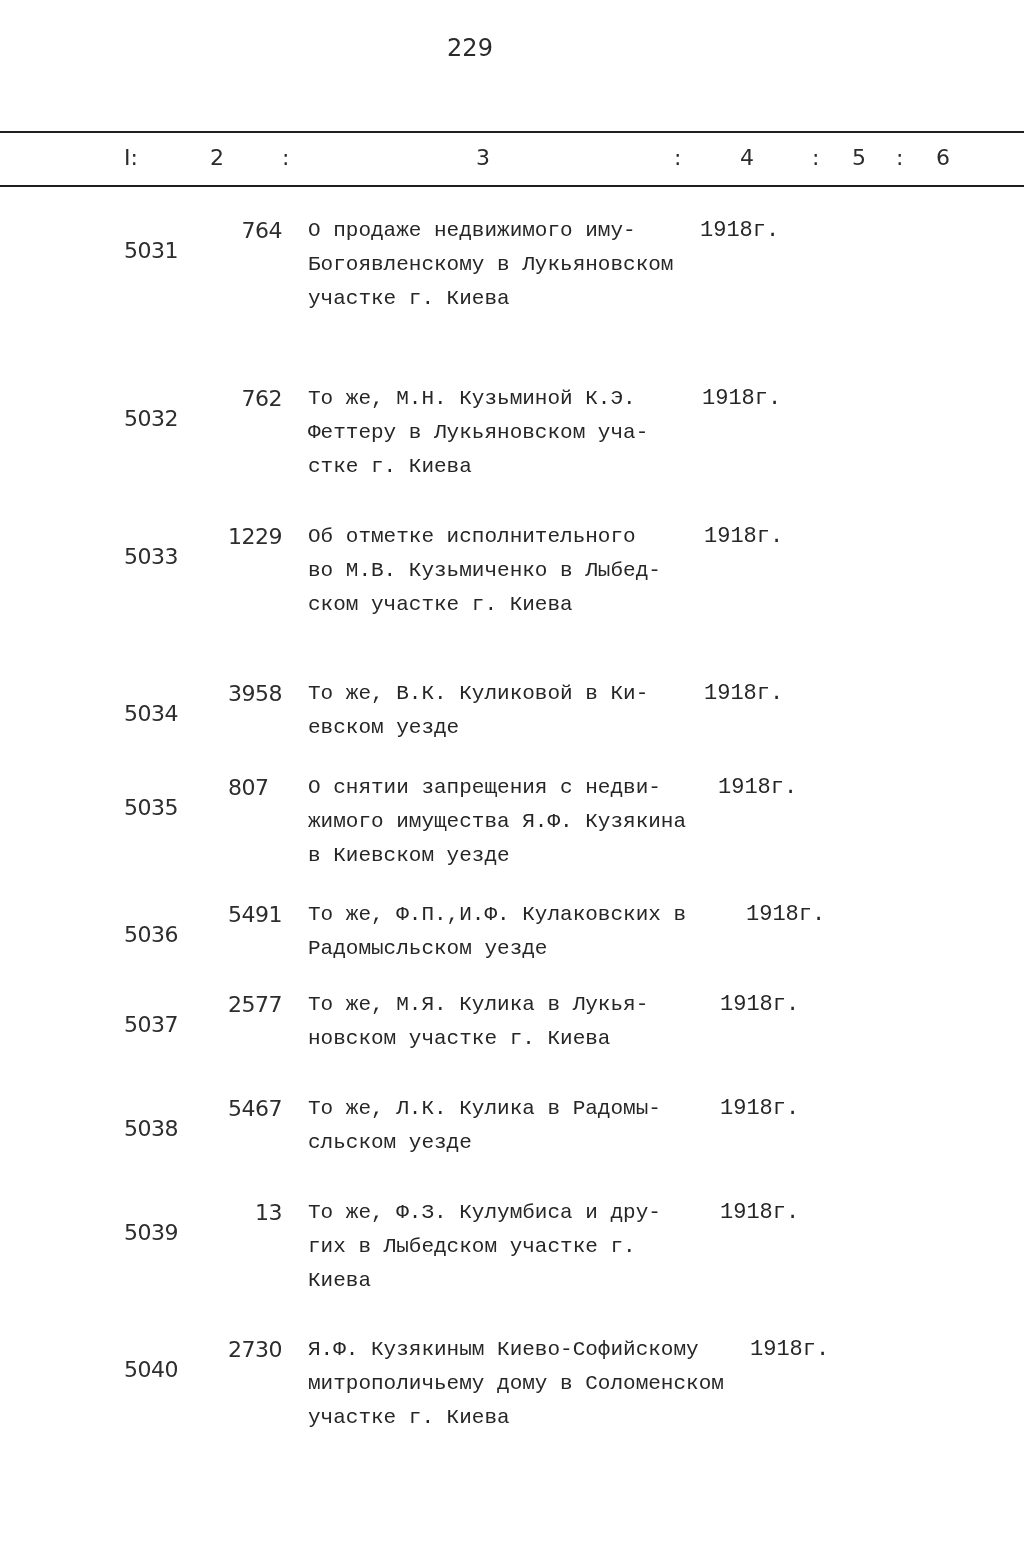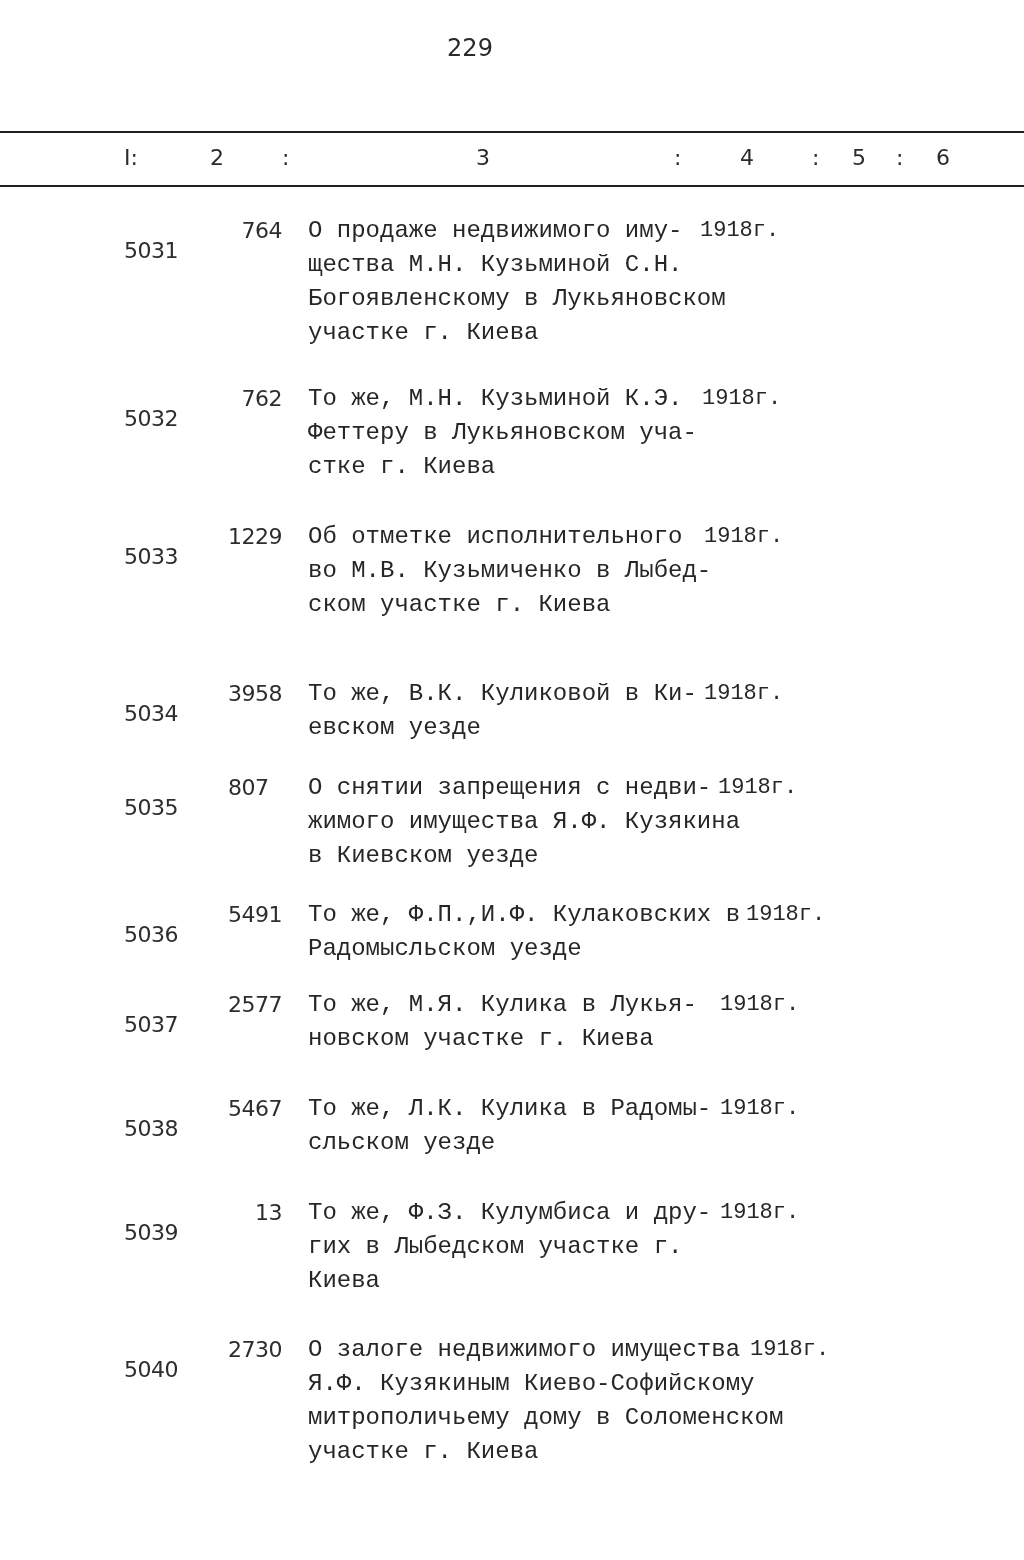--- a/index.html
+++ b/index.html
@@ -64,21 +64,21 @@
       font-family: "DejaVu Sans", sans-serif;
       font-size: 22px;
       letter-spacing: -0.5px;
       color: #2d2d2d;
     }
     .entry .desc {
       position: absolute;
       left: 308px;
       width: 420px;
       font-family: "Liberation Mono", "DejaVu Sans Mono", monospace;
-      font-size: 24px;
+      font-size: 21px;
       line-height: 34px;
       color: #262626;
     }
     .entry .desc div { white-space: pre; }
     .entry .year {
       position: absolute;
       font-family: "Liberation Mono", "DejaVu Sans Mono", monospace;
       font-size: 22px;
       color: #262626;
     }
@@ -102,21 +102,20 @@
   <span style="left:896px">:</span>
   <span style="left:936px">6</span>
 </div>
 <div class="rule bottom"></div>
 
 <div class="entry" style="top:214px">
   <span class="num">5031</span>
   <span class="sheet">764</span>
   <div class="desc">
     <div>О продаже недвижимого иму-</div>
-    <div>щества М.Н. Кузьминой С.Н.</div>
     <div>Богоявленскому в Лукьяновском</div>
     <div>участке г. Киева</div>
   </div>
   <span class="year" style="left:700px">1918г.</span>
 </div>
 
 <div class="entry" style="top:382px">
   <span class="num">5032</span>
   <span class="sheet">762</span>
   <div class="desc">
@@ -197,19 +196,18 @@
     <div>гих в Лыбедском участке г.</div>
     <div>Киева</div>
   </div>
   <span class="year" style="left:720px">1918г.</span>
 </div>
 
 <div class="entry" style="top:1333px">
   <span class="num">5040</span>
   <span class="sheet">2730</span>
   <div class="desc" style="width:460px">
-    <div>О залоге недвижимого имущества</div>
     <div>Я.Ф. Кузякиным Киево-Софийскому</div>
     <div>митрополичьему дому в Соломенском</div>
     <div>участке г. Киева</div>
   </div>
   <span class="year" style="left:750px">1918г.</span>
 </div>
 
 </body></html>

